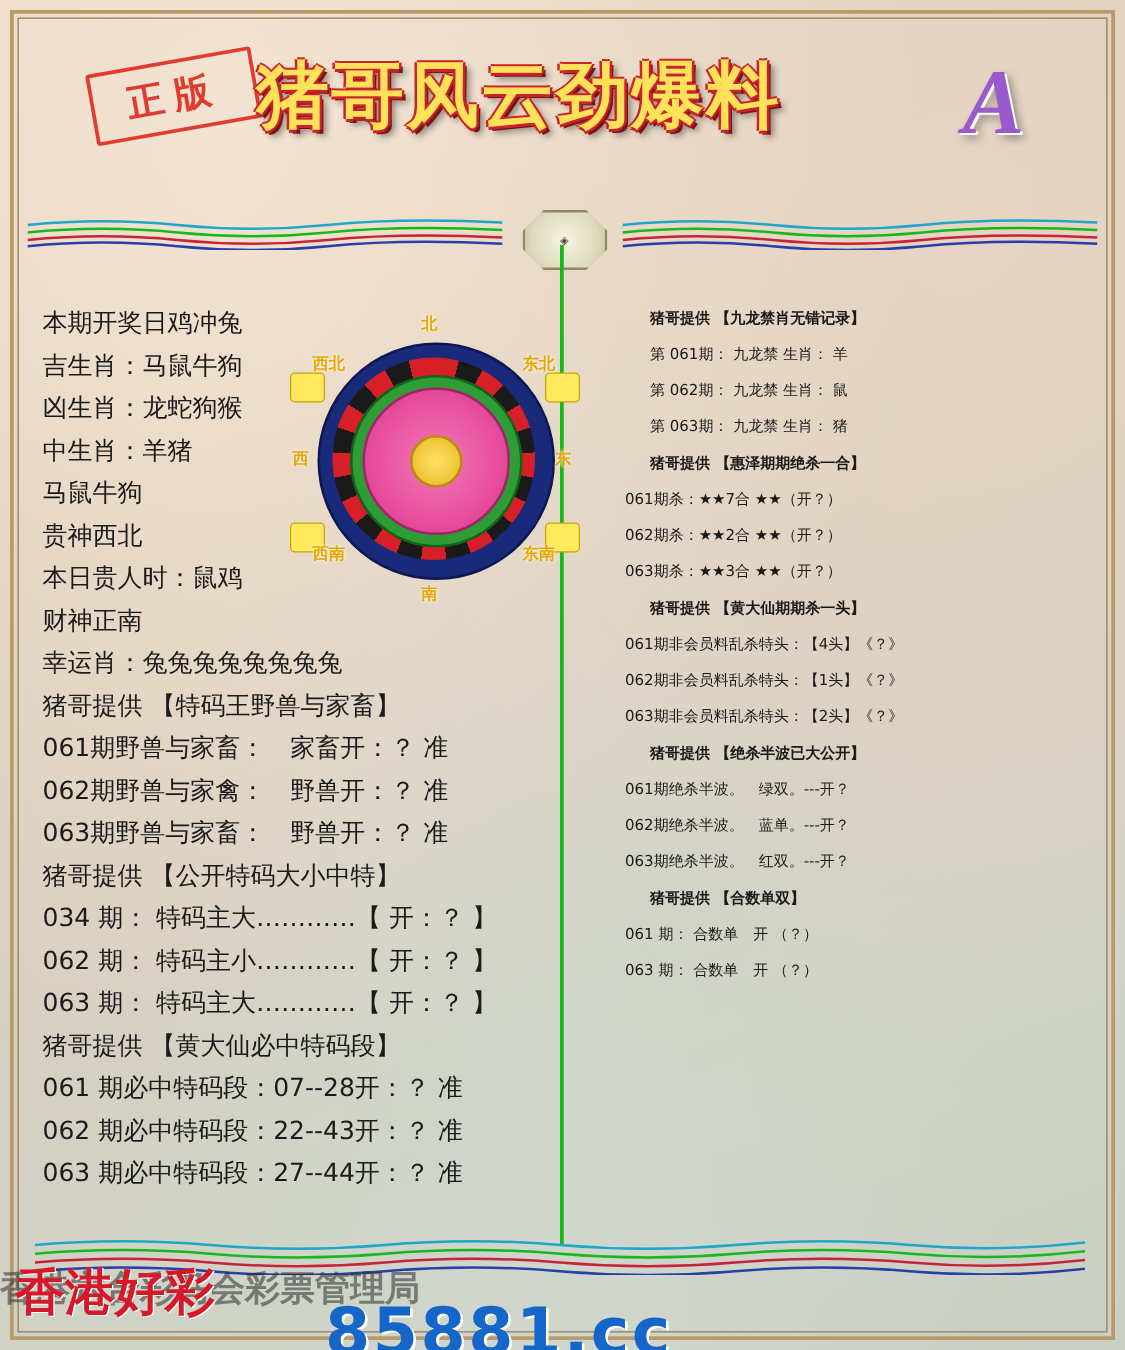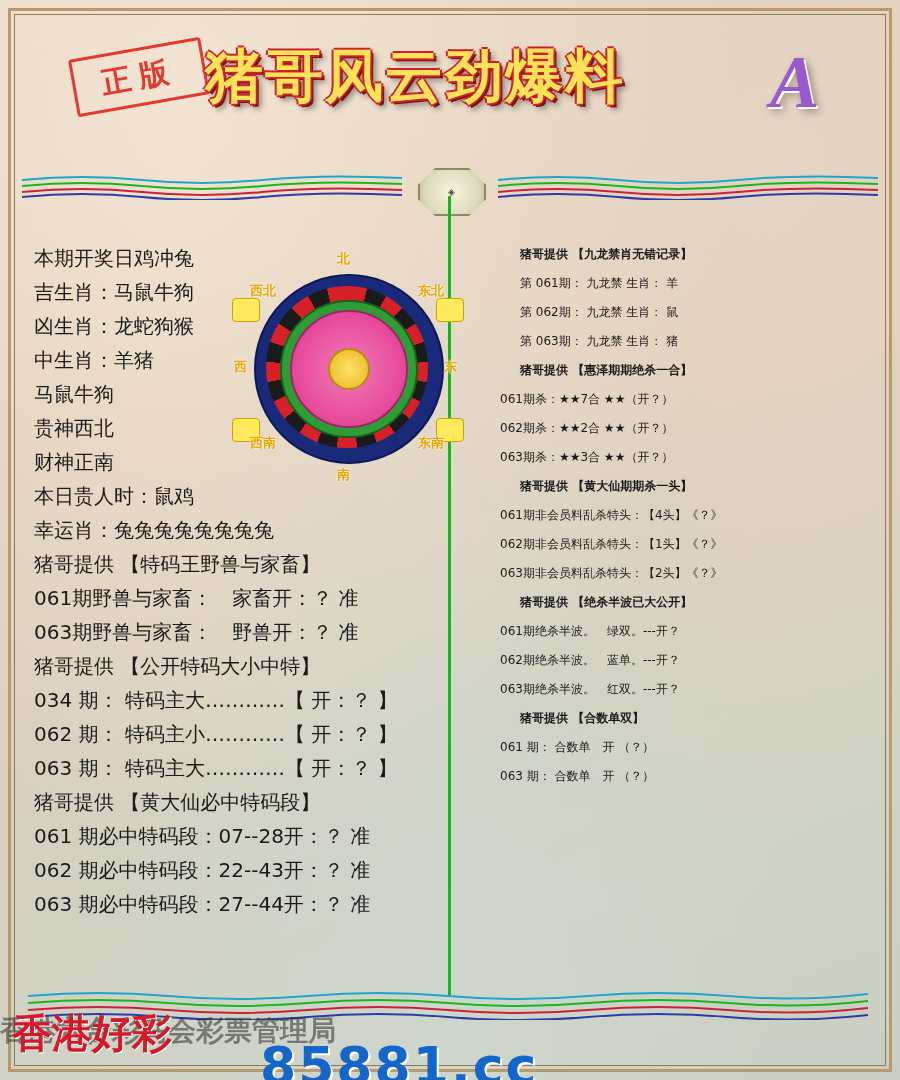--- a/index.html
+++ b/index.html
@@ -196,25 +196,26 @@
   <div class="dir d-sw">西南</div>
 </div>
 
 <div class="col-left">
     <div class="line">本期开奖日鸡冲兔</div>
     <div class="line">吉生肖：马鼠牛狗</div>
     <div class="line">凶生肖：龙蛇狗猴</div>
     <div class="line">中生肖：羊猪</div>
     <div class="line">马鼠牛狗</div>
     <div class="line">贵神西北</div>
+    <div class="line">本日贵人时：鼠鸡</div>
     <div class="line">财神正南</div>
-    <div class="line">本日贵人时：鼠鸡</div>
     <div class="line">幸运肖：兔兔兔兔兔兔兔兔</div>
     <div class="line bold">猪哥提供 【特码王野兽与家畜】</div>
     <div class="line bold">061期野兽与家畜：　家畜开：？ 准</div>
+    <div class="line bold">062期野兽与家禽：　野兽开：？ 准</div>
     <div class="line bold">063期野兽与家畜：　野兽开：？ 准</div>
     <div class="line bold">猪哥提供 【公开特码大小中特】</div>
     <div class="line">034 期： 特码主大…………【 开：？ 】</div>
     <div class="line">062 期： 特码主小…………【 开：？ 】</div>
     <div class="line">063 期： 特码主大…………【 开：？ 】</div>
     <div class="line bold">猪哥提供 【黄大仙必中特码段】</div>
     <div class="line bold">061 期必中特码段：07--28开：？ 准</div>
     <div class="line bold">062 期必中特码段：22--43开：？ 准</div>
     <div class="line bold">063 期必中特码段：27--44开：？ 准</div>
   </div>

